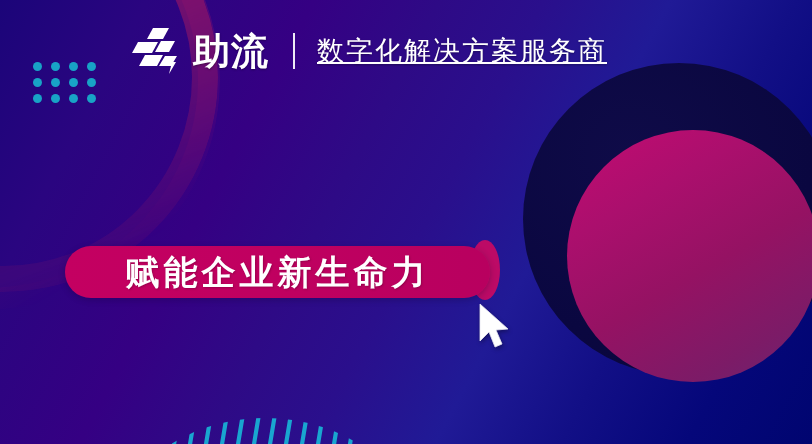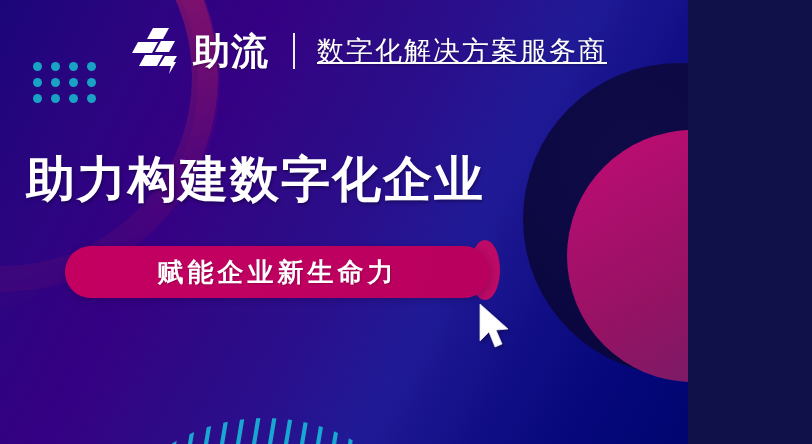--- a/index.html
+++ b/index.html
@@ -6,21 +6,21 @@
     margin: 0;
     padding: 0;
     background: #11114a;
   }
   body {
     font-family: "Liberation Sans", sans-serif;
   }
 
   #banner {
     position: relative;
-    width: 688px;
+    width: 812px;
     height: 444px;
     overflow: hidden;
     
     background:
       linear-gradient(118deg,
         #1b0579 0%,
         #2a0580 14%,
         #350083 30%,
         #2e0a86 42%,
         #2a0f8c 52%,
@@ -188,21 +188,21 @@
     border-radius: 26px;
     background: linear-gradient(95deg, #c40061 0%, #c00060 48%, #b8005f 100%);
     display: flex;
     align-items: center;
     justify-content: center;
     z-index: 7;
     box-shadow: 0 2px 6px rgba(20,0,45,.28);
   }
   .pill-text {
     color: #ffffff;
-    font-size: 26px;
+    font-size: 34px;
     font-weight: 700;
     letter-spacing: 4px;
     line-height: 1;
     text-shadow: 1px 1px 2px rgba(80,0,40,.35);
     white-space: nowrap;
   }
 
   
   .cursor {
     position: absolute;
@@ -283,21 +283,20 @@
         <polygon points="34,30 46,30 40,40 28,40"></polygon>
         <polygon points="37,36 45,36 38,48 40,40 34,40"></polygon>
       </g>
     </svg>
 
     <div class="logo-word">助流</div>
     <div class="divider"></div>
     <div class="tagline">数字化解决方案服务商</div>
   </div>
 
-  <div class="headline">助力构建数字化企业</div>
 
   <div class="pill">
     <span class="pill-text">赋能企业新生命力</span>
   </div>
 
   <svg class="cursor" viewBox="0 0 34 50">
     <polygon points="2,1 2,38 11,29 17,44 24,41 18,27 30,26" fill="#ffffff" stroke="#e6e6f0" stroke-width="0.8" stroke-linejoin="round"></polygon>
   </svg>
 
 </div>

